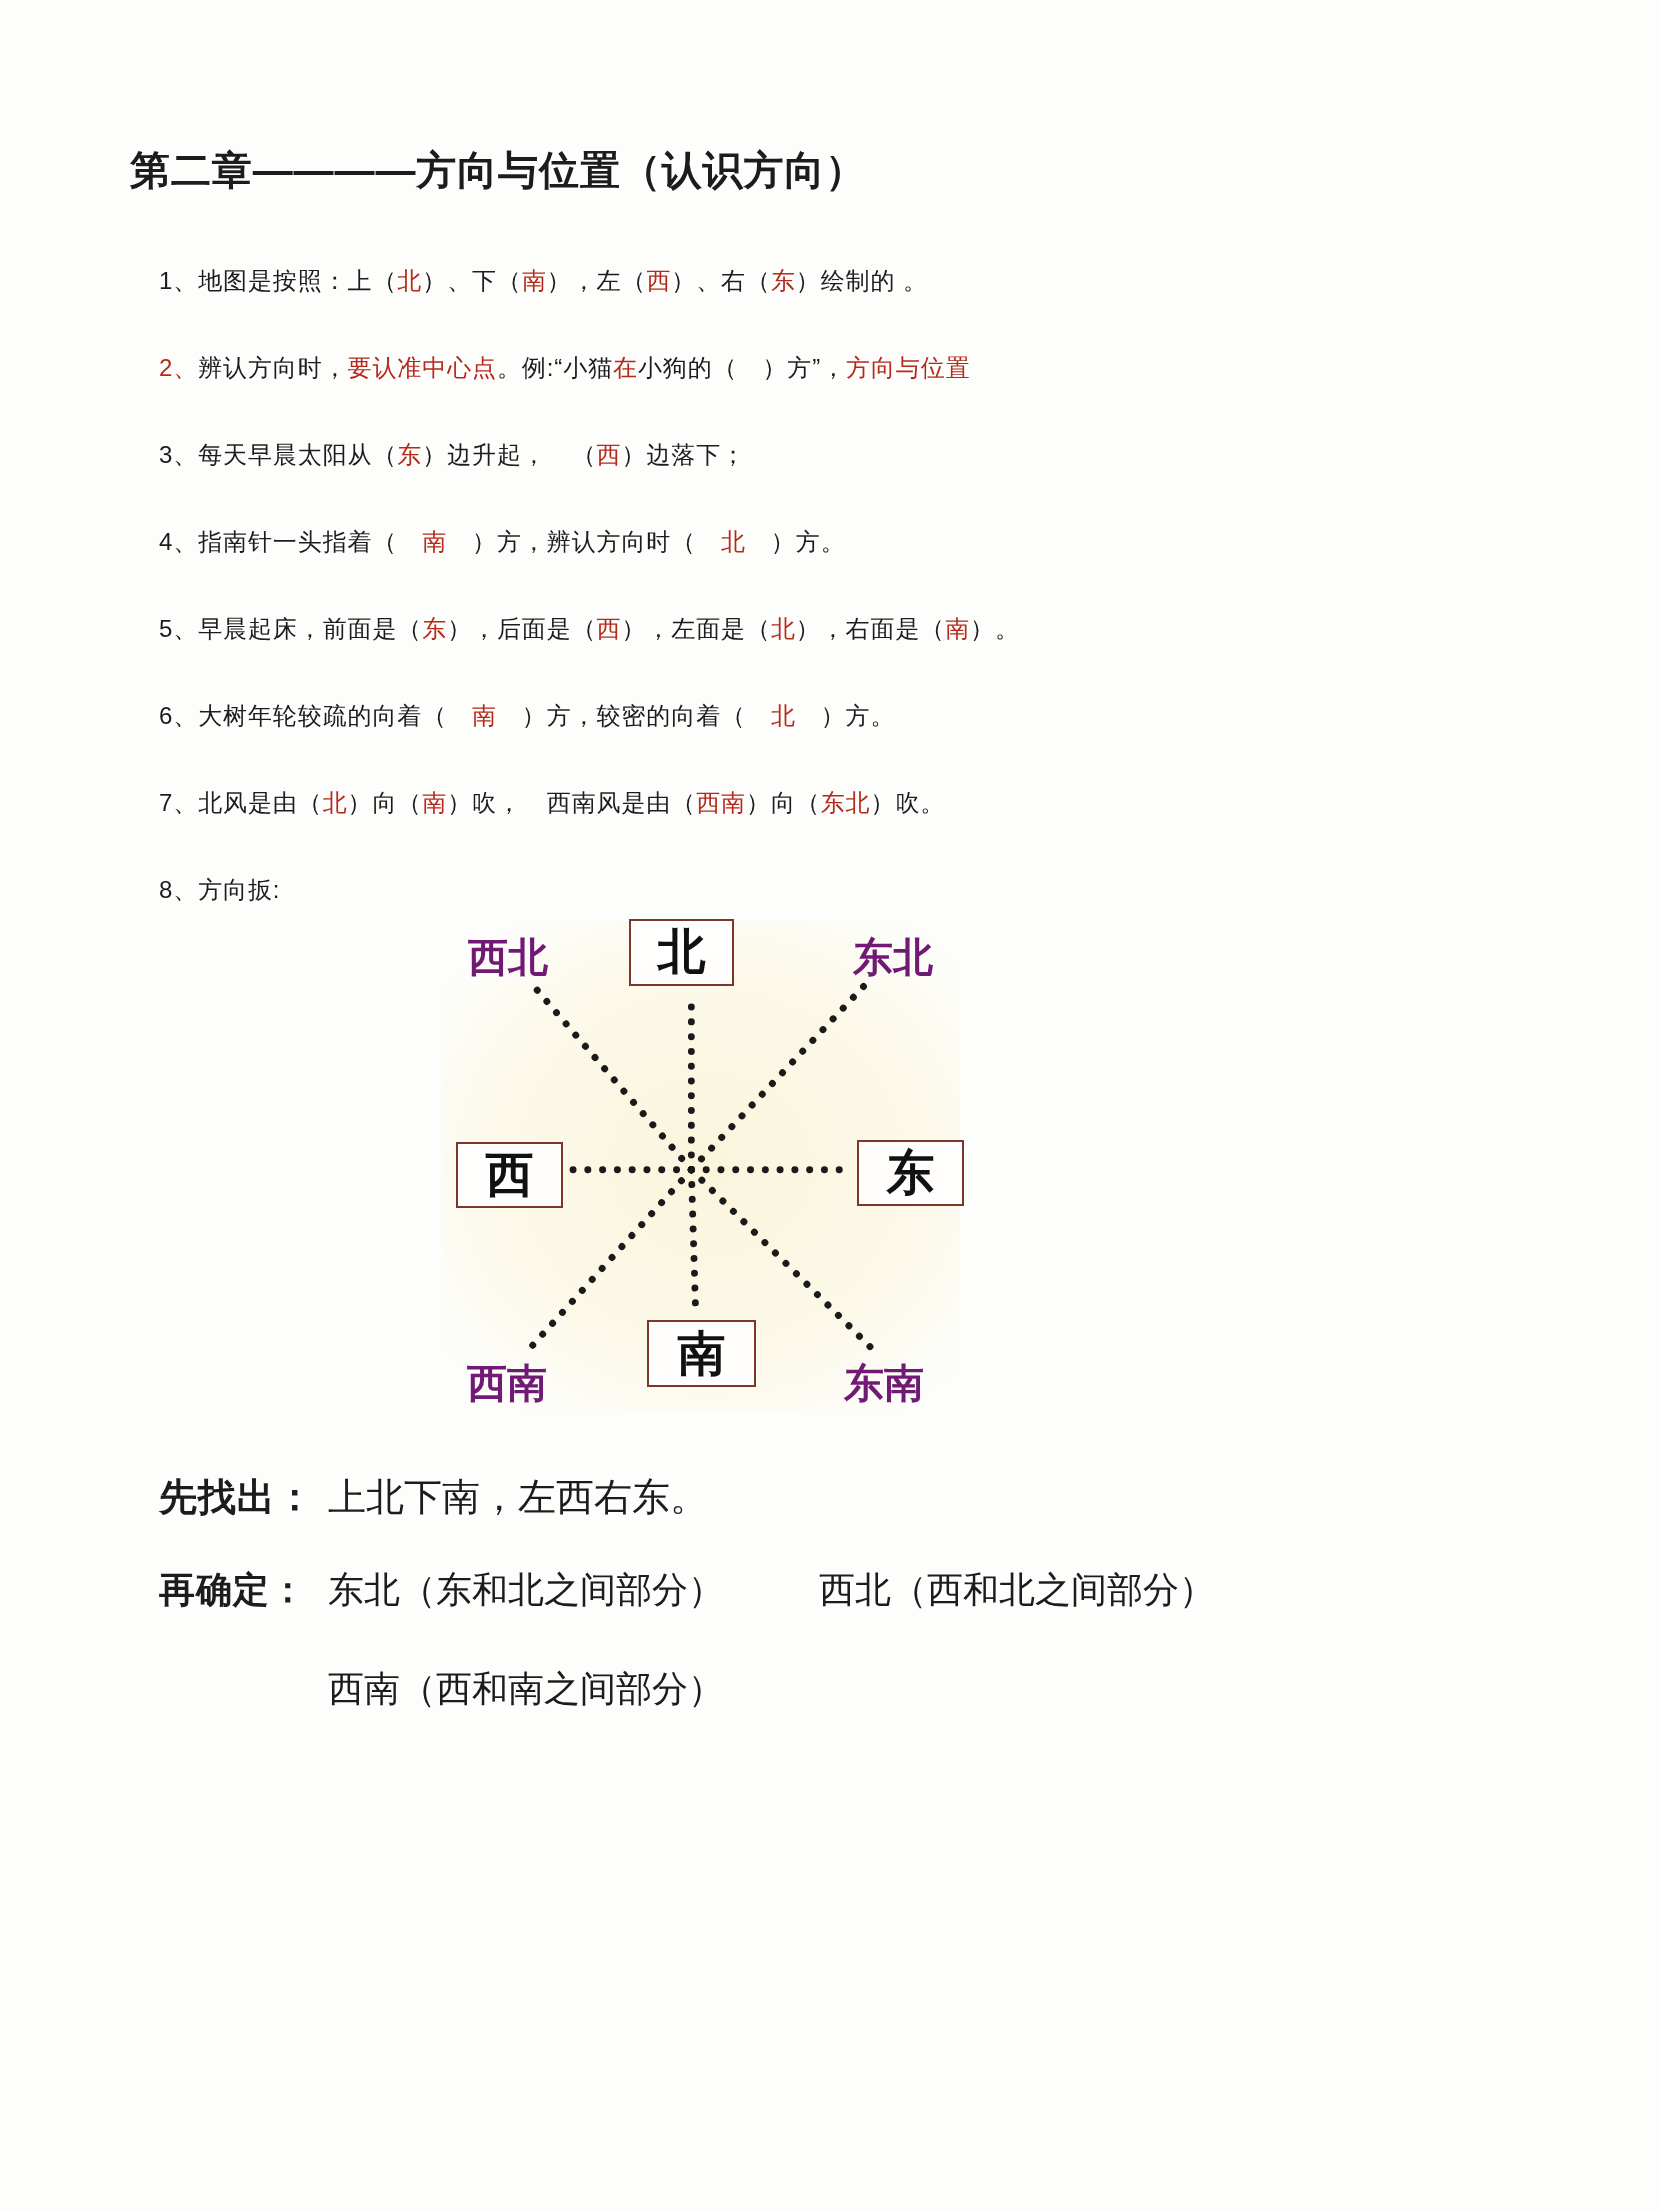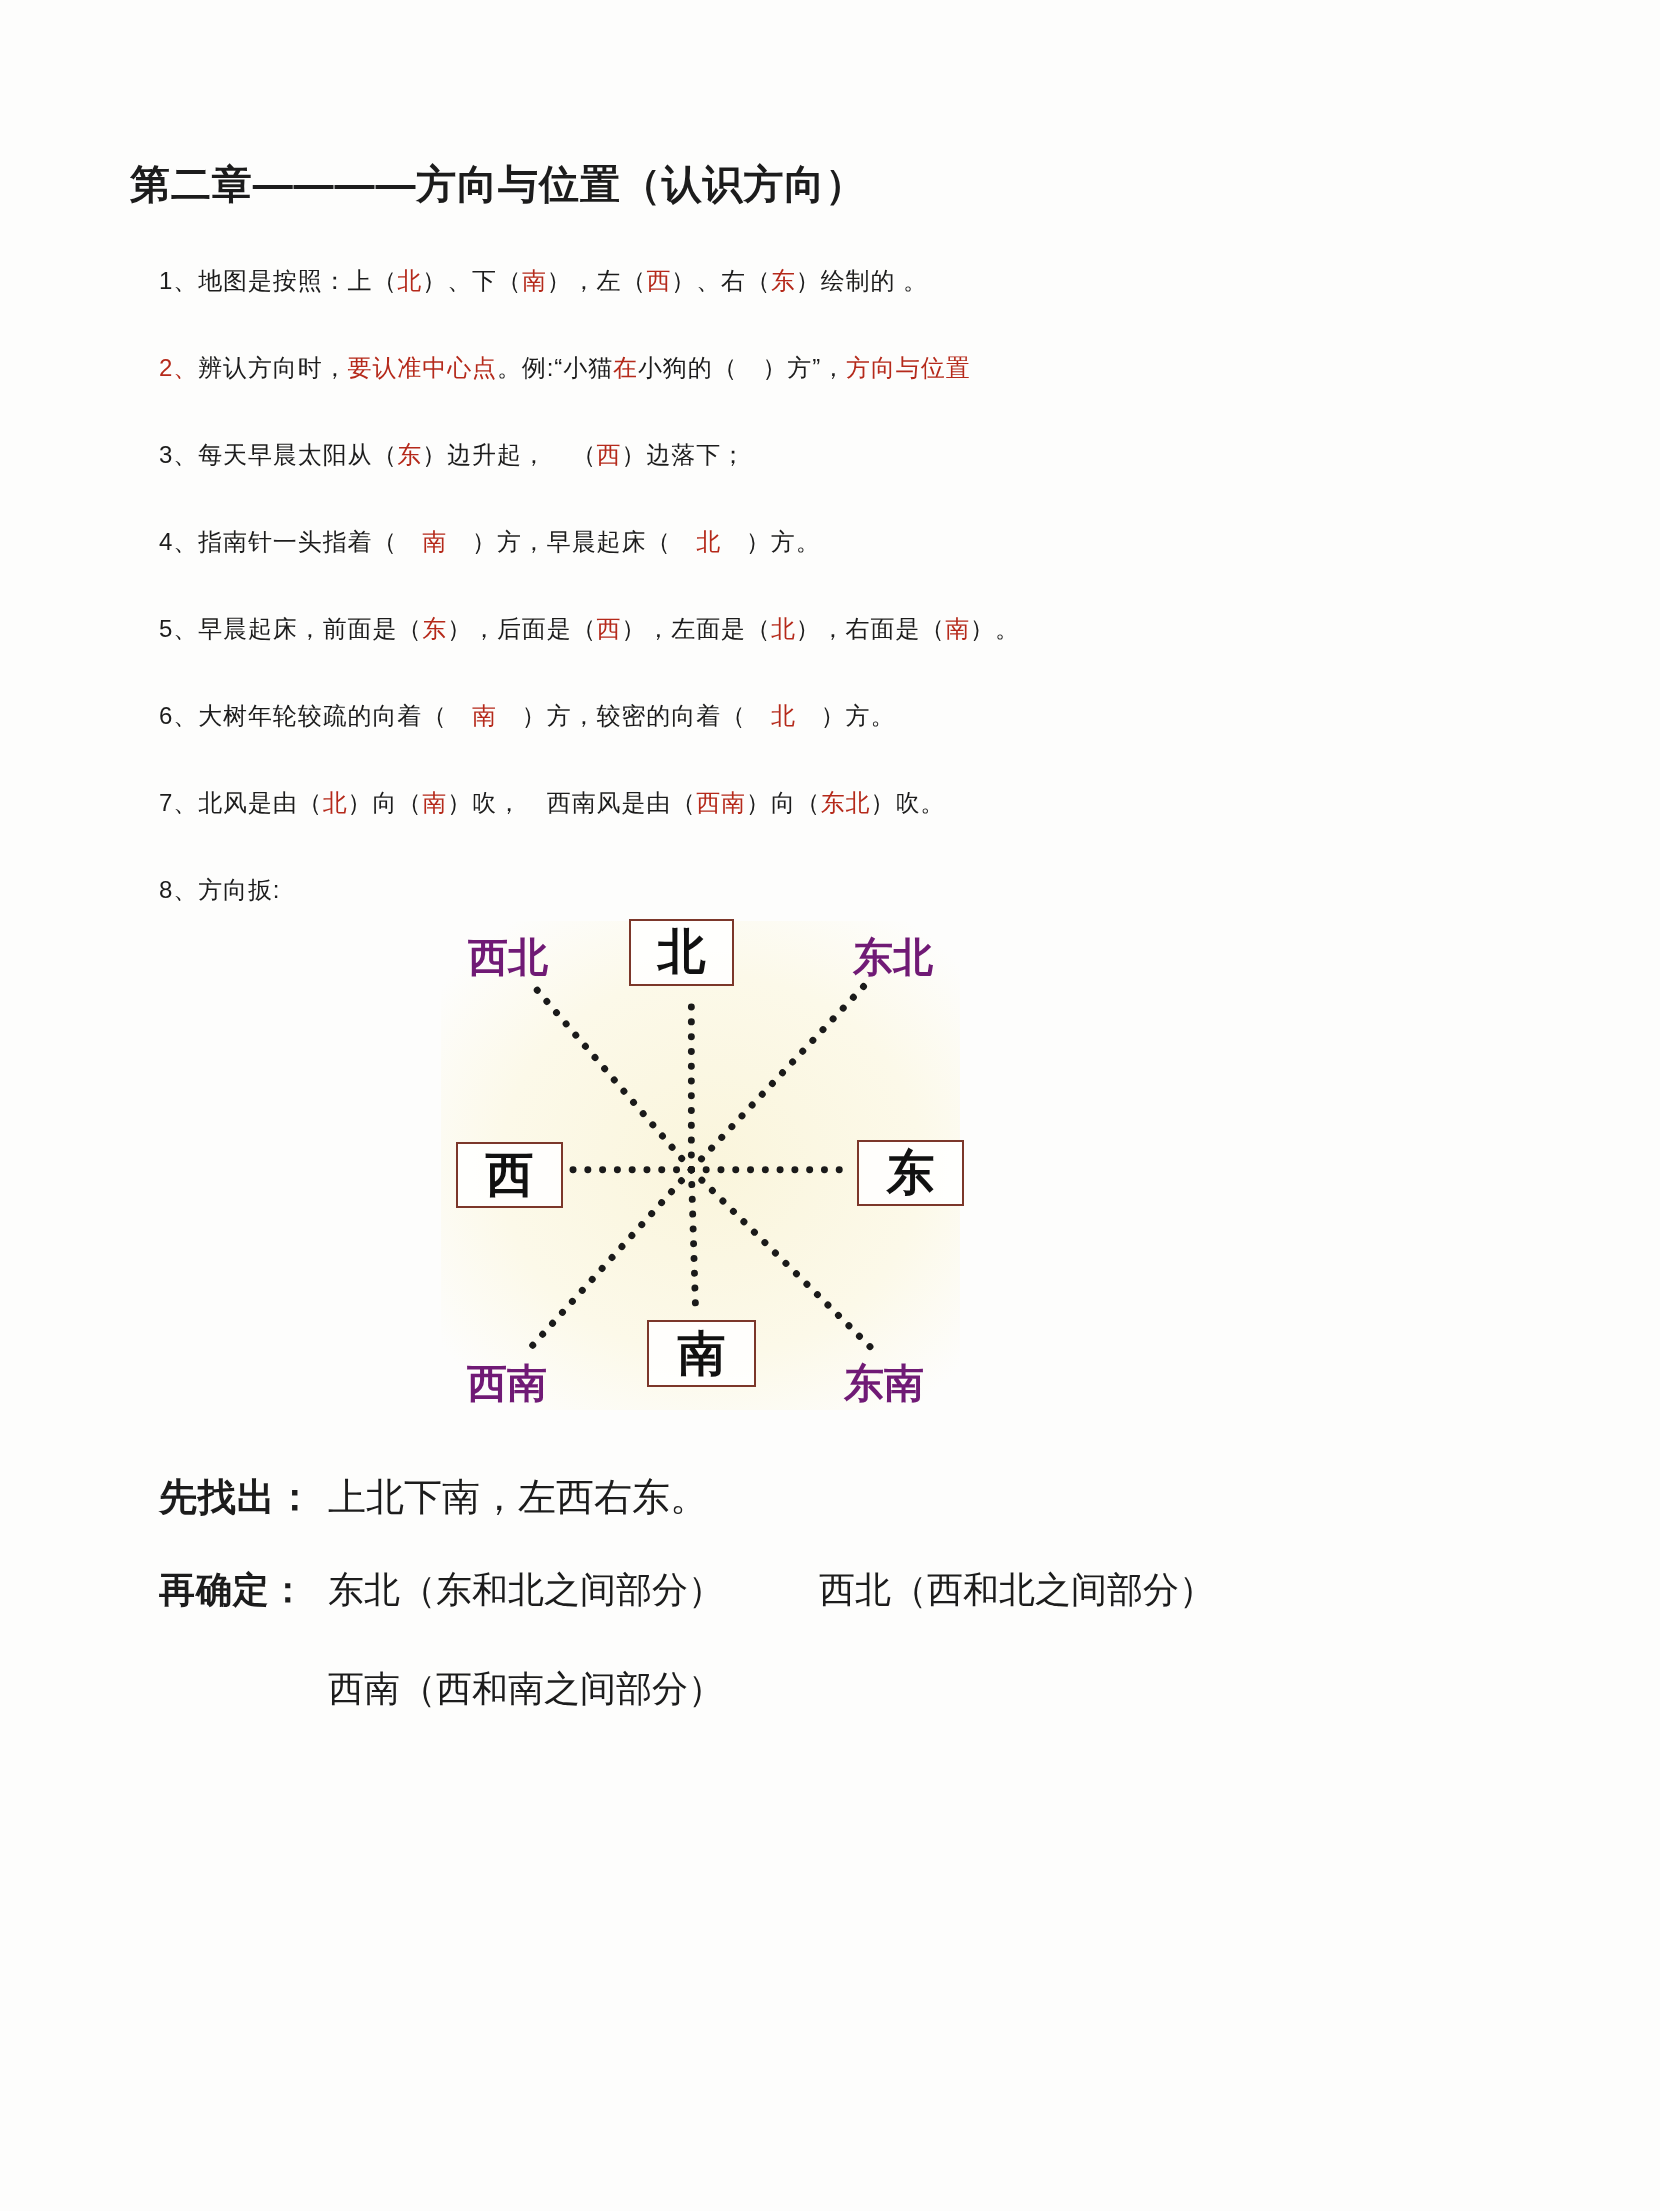--- a/index.html
+++ b/index.html
@@ -11,21 +11,21 @@
   html,body{margin:0;padding:0;background:#e9e9e9;}
   .page{
     position:relative;
     width:1660px;height:2212px;
     background:#fdfdfc;
     overflow:hidden;
     font-family:"Liberation Sans", sans-serif;
     color:var(--ink);
   }
   .chapter-title{
-    position:absolute;left:130px;top:157px;
+    position:absolute;left:130px;top:143px;
     font-size:40px;font-weight:bold;letter-spacing:0.9px;
     white-space:nowrap;
   }
   .items{
     position:absolute;left:159px;top:237px;
   }
   .line{
     font-size:24px;height:87px;
     display:flex;align-items:center;
     white-space:nowrap;letter-spacing:0.9px;
@@ -106,21 +106,21 @@
       <div class="line">
         <span>3、每天早晨太阳从（ </span>
         <span class="red">东</span>
         <span> ）边升起，　（ </span>
         <span class="red">西</span>
         <span> ）边落下；</span>
       </div>
       <div class="line">
         <span>4、指南针一头指着（　</span>
         <span class="red">南</span>
-        <span>　）方，早晨起床（　</span>
+        <span>　）方，辨认方向时（　</span>
         <span class="red">北</span>
         <span>　）方。</span>
       </div>
       <div class="line">
         <span>5、早晨起床，前面是（</span>
         <span class="red">东</span>
         <span>），后面是（</span>
         <span class="red">西</span>
         <span>），左面是（</span>
         <span class="red">北</span>

